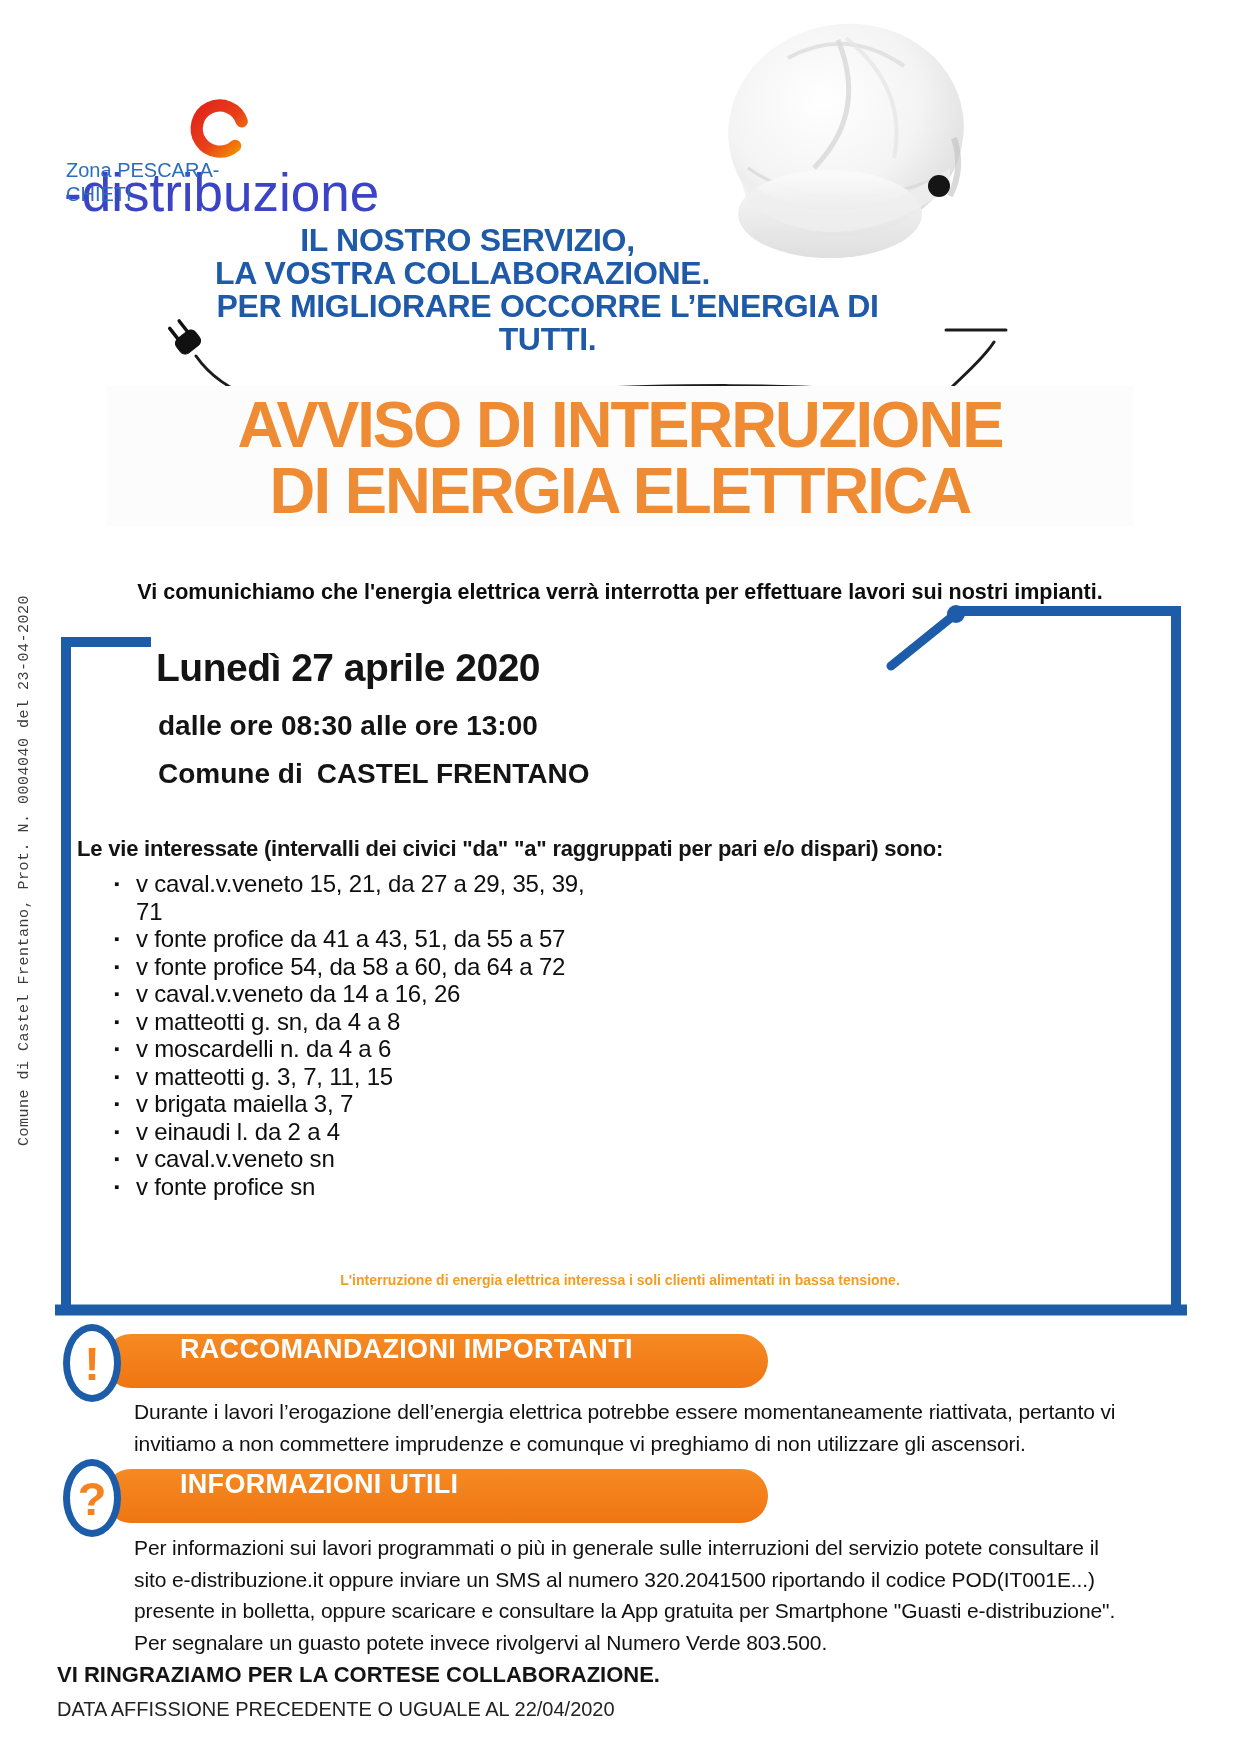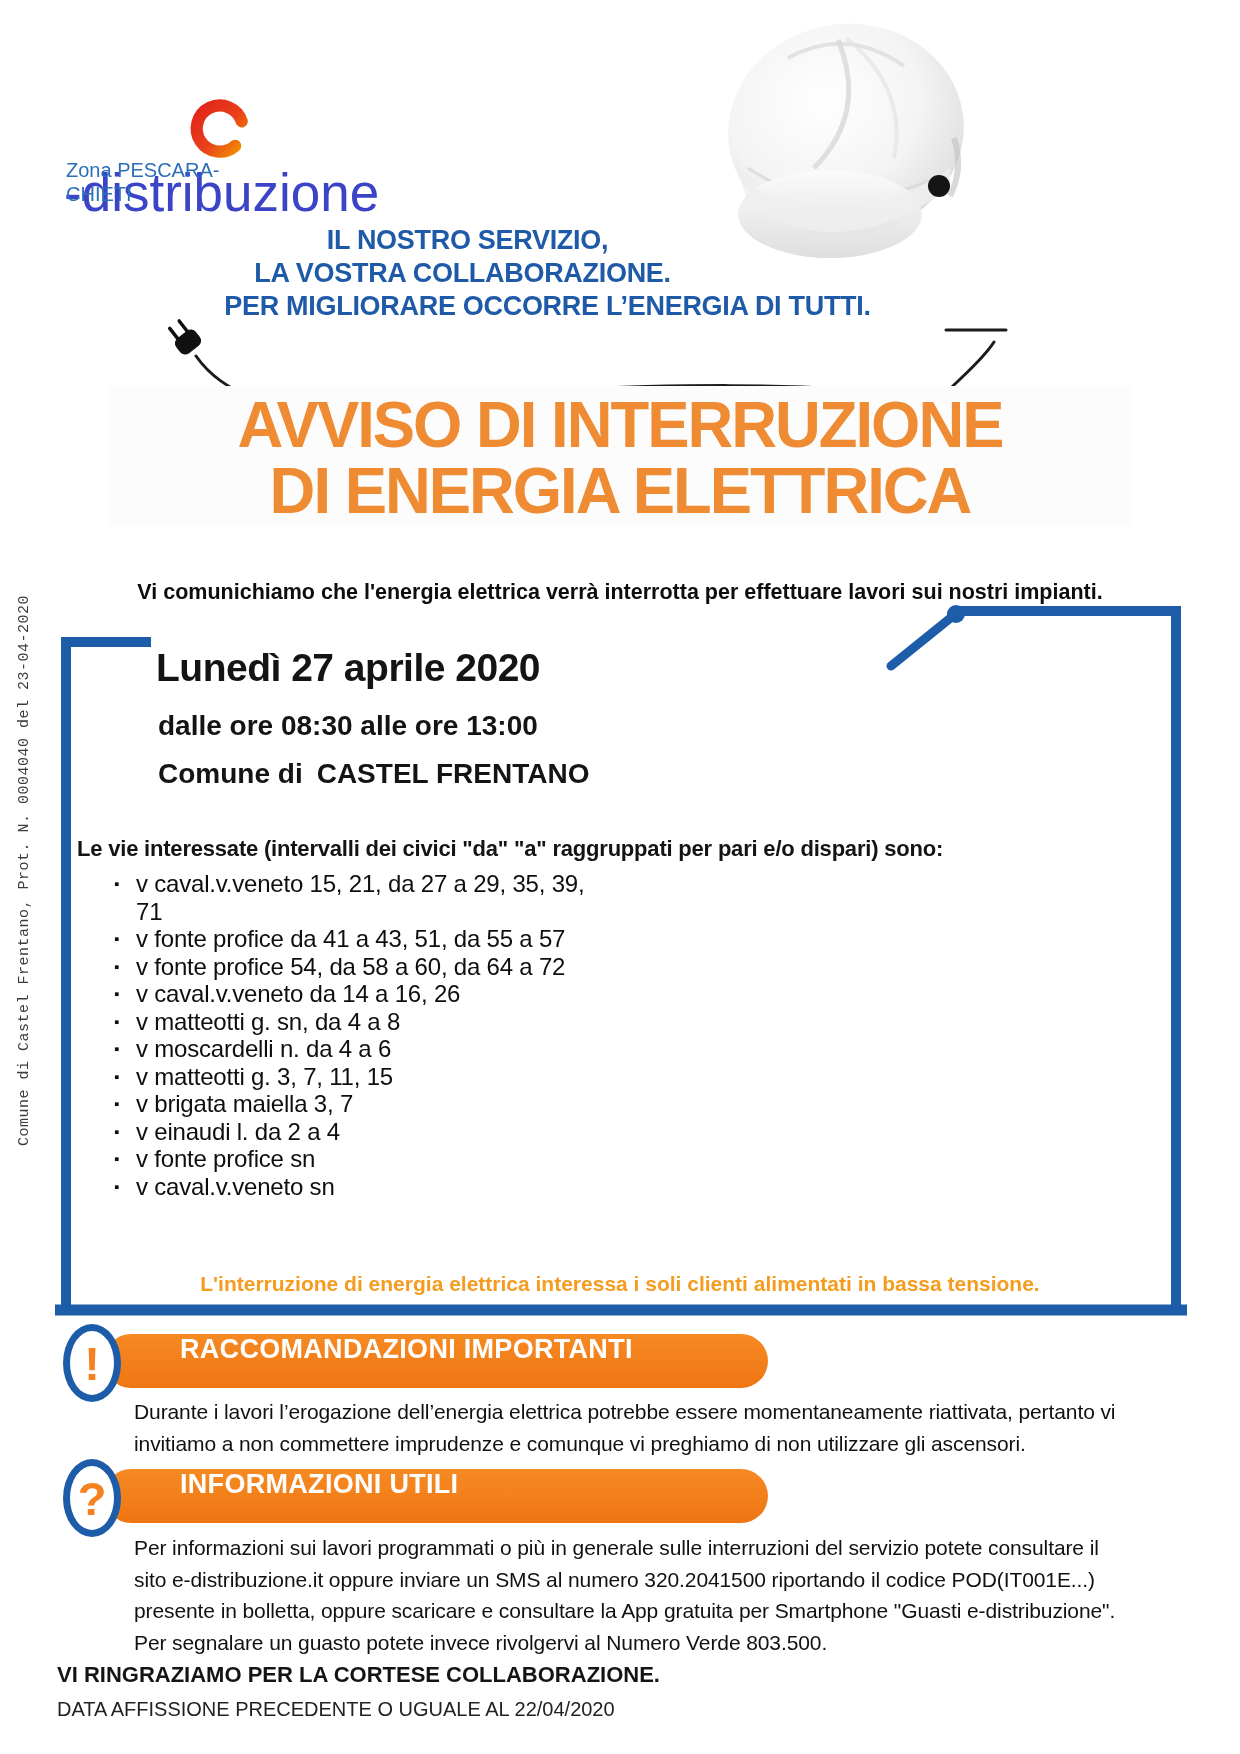--- a/index.html
+++ b/index.html
@@ -27,21 +27,21 @@
   
   .logo{position:absolute;left:62px;top:92px;display:flex;align-items:center;flex-direction:column;}
   .logo .e-mark{width:66px;height:70px;}
   .logo .brand{font-size:53px;color:var(--brand-blue);letter-spacing:0px;margin-left:2px;}
   .zona{position:absolute;left:66px;top:158px;font-size:20px;line-height:24px;color:var(--zona-blue);}
   
   .helmet{position:absolute;left:718px;top:18px;width:260px;height:245px;}
   
   .slogan{
     position:absolute;left:175px;top:224px;width:745px;text-align:center;
-    color:#1E5AA7;font-weight:bold;font-size:27px;line-height:33px;letter-spacing:-0.3px;
+    color:#1E5AA7;font-weight:bold;font-size:32px;line-height:33px;letter-spacing:-0.3px;
   }
   .slogan .s1{transform:translateX(-80px);}
   .slogan .s2{transform:translateX(-85px);}
   
   .cord{position:absolute;left:158px;top:300px;width:860px;height:140px;}
   
   .title-band{
     position:absolute;left:102px;top:386px;width:1036px;height:140px;
     background:#fcfcfc;text-align:center;
     color:var(--title-orange);font-weight:bold;font-size:64px;line-height:66px;
@@ -60,21 +60,21 @@
   .streets-heading{position:absolute;left:77px;top:836px;font-size:22px;font-weight:bold;letter-spacing:-0.2px;}
   .streets{position:absolute;left:114px;top:870px;width:500px;list-style:none;}
   .streets li{
     font-size:24px;line-height:27.5px;padding-left:22px;position:relative;color:#0e0e0e;
     letter-spacing:-0.2px;
   }
   .streets li::before{
     content:"▪";position:absolute;left:0;top:0;font-size:15px;line-height:27.5px;color:#0e0e0e;
   }
   .low-note{position:absolute;left:70px;top:1272px;width:1100px;text-align:center;
-    color:var(--note-orange);font-weight:bold;font-size:21px;}
+    color:var(--note-orange);font-weight:bold;font-size:14px;}
   
   .banner{
     position:absolute;left:104px;width:664px;height:54px;border-radius:27px;
     background:linear-gradient(#f68a22,#ef7513);
     color:#ffffff;font-weight:bold;font-size:27px;letter-spacing:0.3px;
     display:flex;align-items:flex-start;padding-left:76px;
   }
   .banner.b1{top:1334px;}
   .banner.b2{top:1469px;}
   .badge{
@@ -195,22 +195,22 @@
 <ul class="streets">
   <li>v caval.v.veneto 15, 21, da 27 a 29, 35, 39, 71</li>
   <li>v fonte profice da 41 a 43, 51, da 55 a 57</li>
   <li>v fonte profice 54, da 58 a 60, da 64 a 72</li>
   <li>v caval.v.veneto da 14 a 16, 26</li>
   <li>v matteotti g. sn, da 4 a 8</li>
   <li>v moscardelli n. da 4 a 6</li>
   <li>v matteotti g. 3, 7, 11, 15</li>
   <li>v brigata maiella 3, 7</li>
   <li>v einaudi l. da 2 a 4</li>
+  <li>v caval.v.veneto sn</li>
   <li>v fonte profice sn</li>
-  <li>v caval.v.veneto sn</li>
 </ul>
 
 <div class="low-note">L'interruzione di energia elettrica interessa i soli clienti alimentati in bassa tensione.</div>
 
 <div class="badge i1">!</div>
 <div class="banner b1">
   <span>RACCOMANDAZIONI IMPORTANTI</span>
 </div>
 <div class="section-body p1">Durante i lavori l’erogazione dell’energia elettrica potrebbe essere momentaneamente riattivata, pertanto vi invitiamo a non commettere imprudenze e comunque vi preghiamo di non utilizzare gli ascensori.</div>
 

